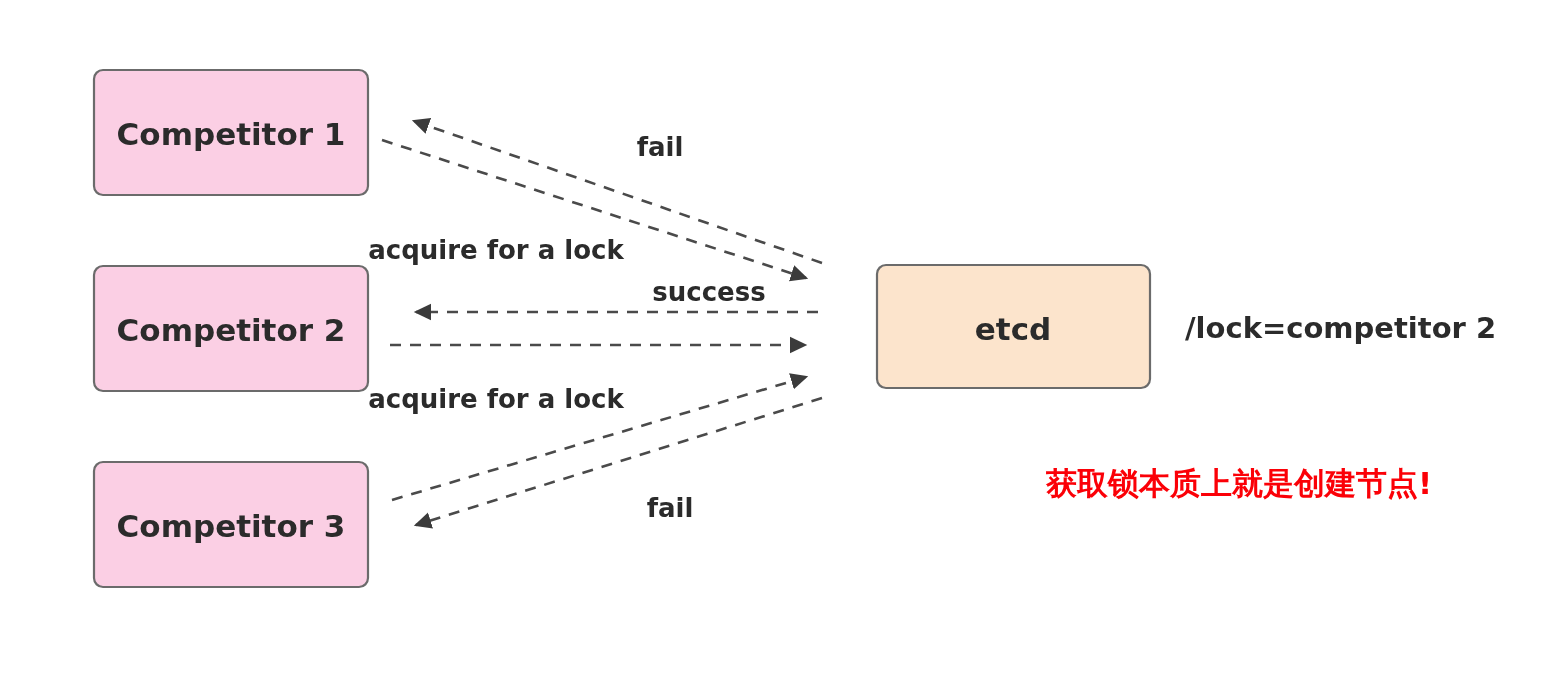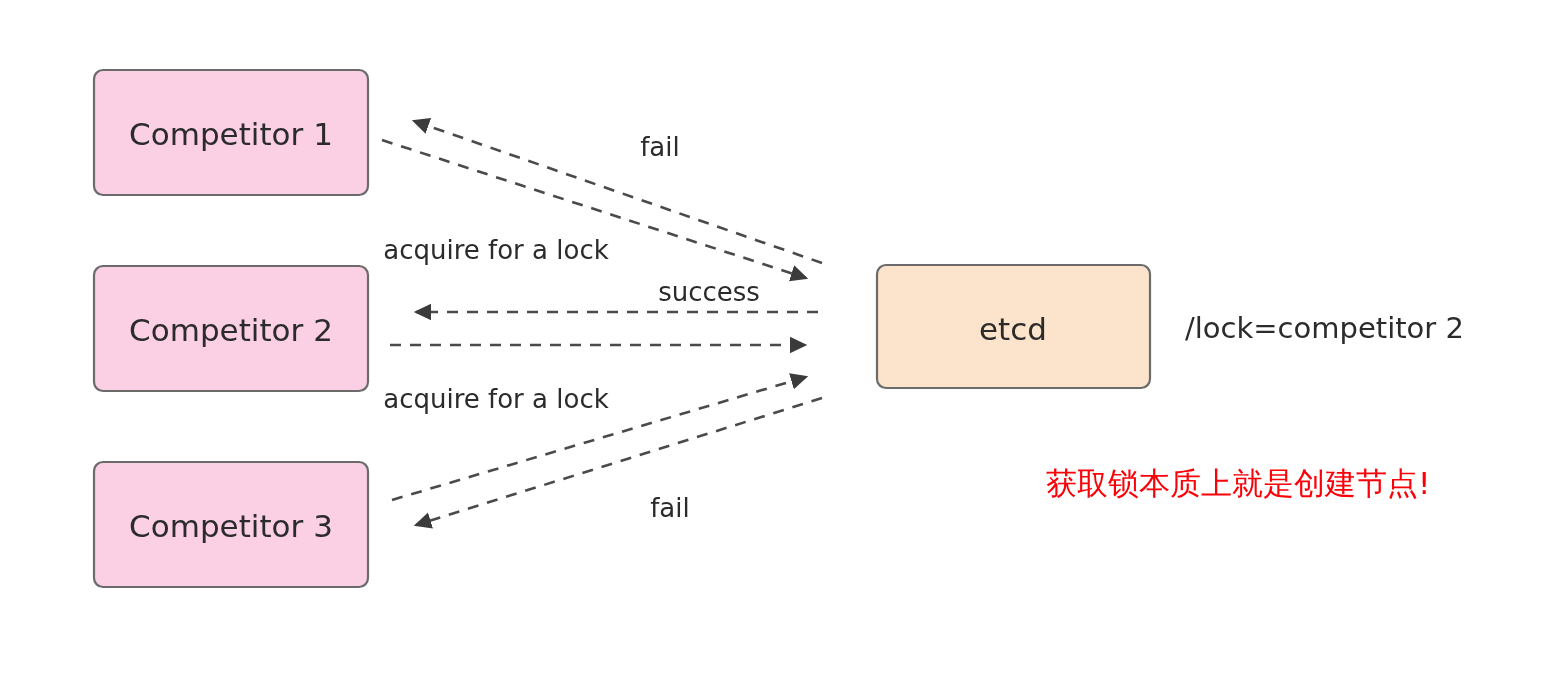--- a/index.html
+++ b/index.html
@@ -11,20 +11,21 @@
     width: 1544px;
     height: 682px;
     font-family: "DejaVu Sans", sans-serif;
     overflow: hidden;
   }
   #diagram-root {
     position: relative;
     width: 1544px;
     height: 682px;
     background: #ffffff;
+    font-weight: bold;
   }
   svg.canvas {
     position: absolute;
     top: 0;
     left: 0;
     width: 1544px;
     height: 682px;
   }
   .node-rect {
     stroke: #6b6b6b;

